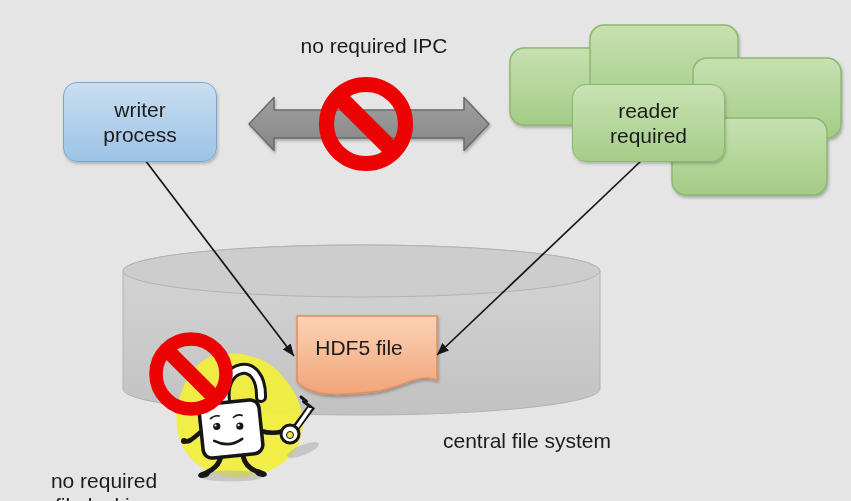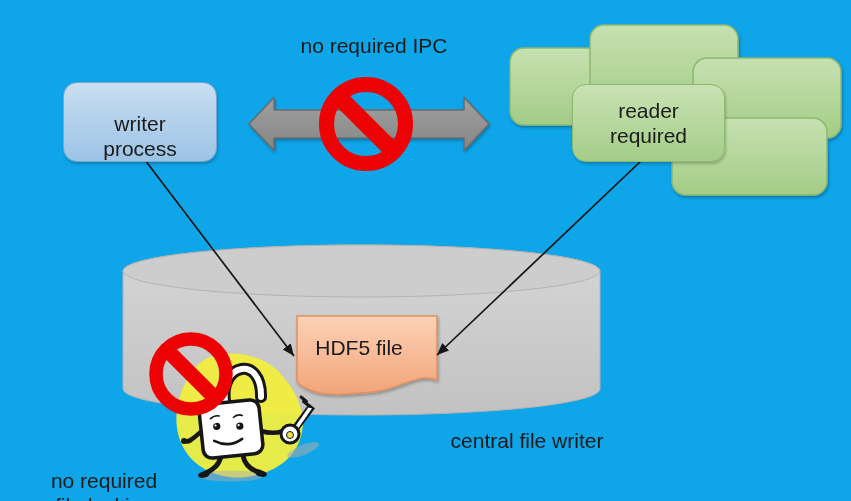--- a/index.html
+++ b/index.html
@@ -1,16 +1,16 @@
 <!DOCTYPE html>
 <html><head>
 <meta charset="utf-8">
 <style>
   html,body{margin:0;padding:0;background:#fff;}
-  #stage{position:relative;width:851px;height:501px;background:#0ea5e9;overflow:hidden;
+  #stage{position:relative;width:851px;height:501px;background:#e5e5e5;overflow:hidden;
          font-family:"Liberation Sans",sans-serif;color:#1b1b1b;}
   #vector{position:absolute;left:0;top:0;width:851px;height:501px;}
   .lbl{position:absolute;font-size:21px;line-height:25px;text-align:center;color:#1b1b1b;}
   .procbox{position:absolute;display:flex;align-items:center;justify-content:center;
            text-align:center;font-size:21px;line-height:25px;border-radius:14px;
            box-shadow:1px 2px 3px rgba(0,0,0,0.22);}
   .blue{background:linear-gradient(#c9def1,#9cc3e5);border:1.5px solid #7ca6cc;}
   .green{background:linear-gradient(#c9e2b3,#a4cd88);border:1.5px solid #8cb870;}
 </style>
 </head>
@@ -110,27 +110,27 @@
     </g>
 
     <g>
       <circle cx="191" cy="374" r="35" fill="none" stroke-width="13.5" stroke="#ec0202"></circle>
       <rect x="-35" y="-7.5" width="70" height="15" transform="translate(191,374) rotate(45)" fill="#ec0202"></rect>
     </g>
   </svg>
 
   <div class="lbl" style="left:260px;top:33px;width:228px;">no required IPC</div>
 
-  <div class="procbox blue" style="left:63px;top:82px;width:152px;height:78px;align-items:flex-end;">
+  <div class="procbox blue" style="left:63px;top:82px;width:152px;height:78px;">
     <span style="width:110px;">writer process</span>
   </div>
 
   <div class="procbox green" style="left:572px;top:84px;width:151px;height:76px;">
     <span style="width:120px;">reader required</span>
   </div>
 
   <div class="lbl" style="left:297px;top:335px;width:124px;">HDF5 file</div>
 
   <div class="lbl" style="left:35px;top:420px;width:138px;margin-top:48px;">no required file locking</div>
 
-  <div class="lbl" style="left:432px;top:428px;width:190px;">central file writer</div>
+  <div class="lbl" style="left:432px;top:428px;width:190px;">central file system</div>
 
 </div>
 
 </body></html>

